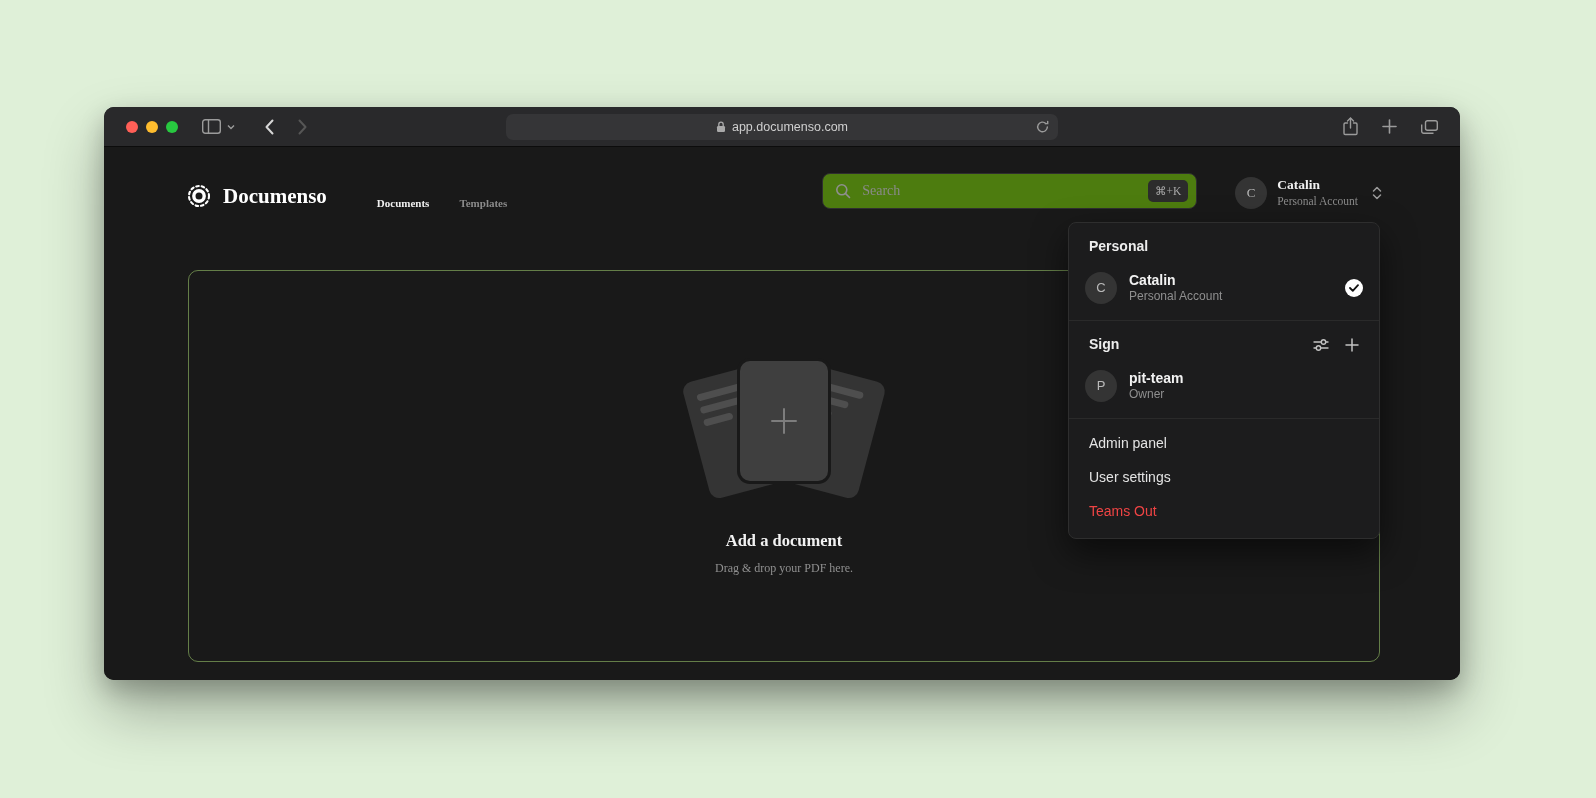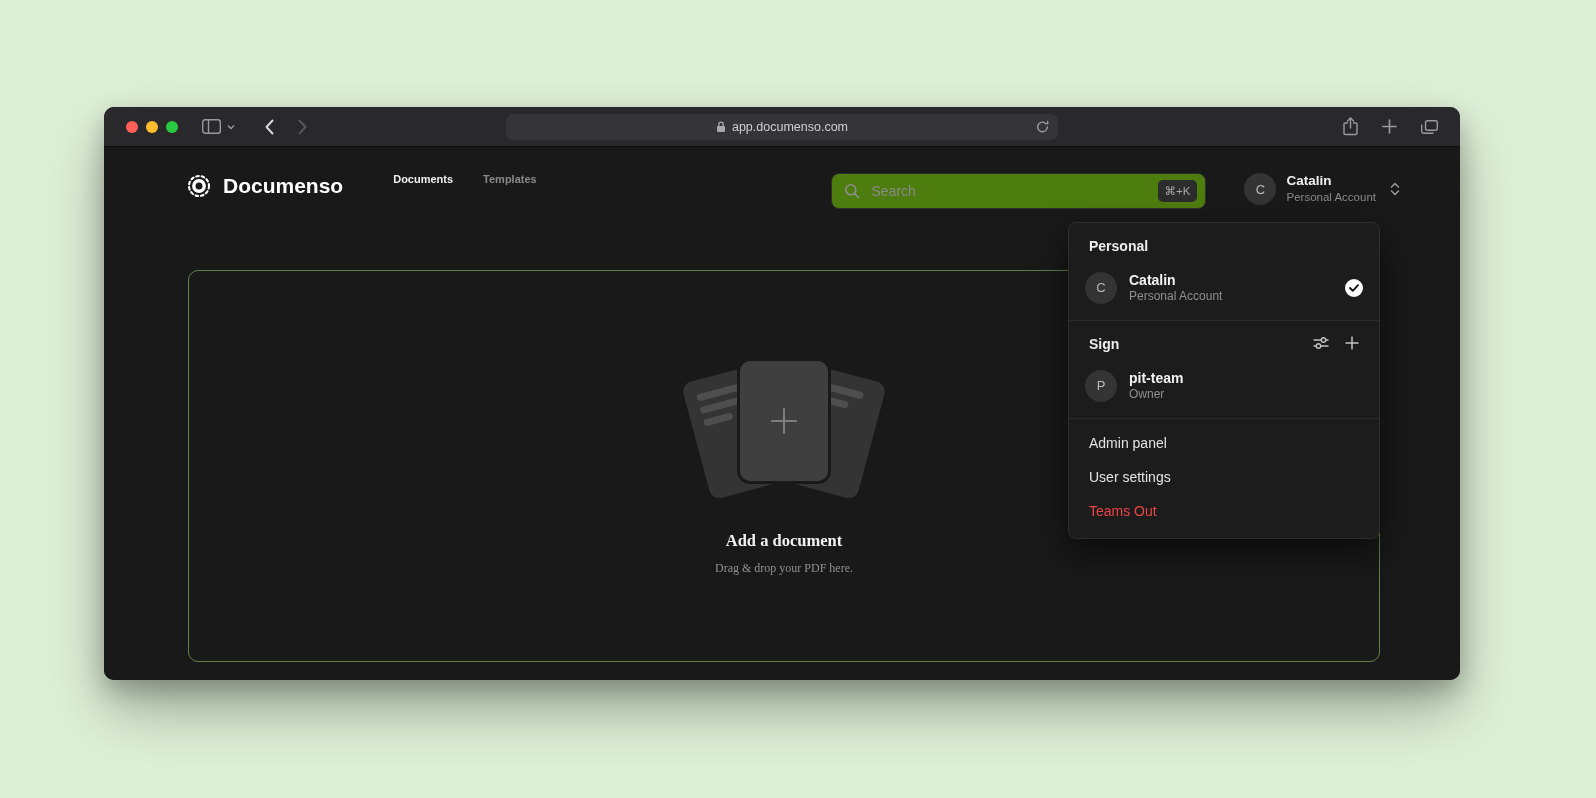--- a/index.html
+++ b/index.html
@@ -45,22 +45,22 @@
     gap:6px; color:#cfcfcf; font-size:12.5px;
   }
   .urlbar .reload { position:absolute; right:9px; }
 
   .tb-right { margin-left:auto; display:flex; align-items:center; gap:24px; margin-right:8px; }
 
   
   .app { position:absolute; left:0; right:0; top:40px; bottom:0; background:#191919; }
 
   .app-header {
-    display:flex; align-items:flex-start;
-    padding:26px 60px 0 82px; height:62px;
+    display:flex; align-items:flex-end;
+    padding:26px 78px 0 82px; height:62px;font-family:Liberation Serif, serif;
   }
   .brand { display:flex; align-items:center; gap:11px; color:#ffffff; font-size:21px; font-weight:700; }
   .nav { display:flex; gap:30px; margin-left:50px; font-size:11px; font-weight:600; }
   .nav-item.active { color:#f0f0f0; }
   .nav-item.muted { color:#8a8a8a; }
 
   .search {
     margin-left:auto; width:375px; height:36px;
     border:1px solid #2f2f2f; background:#4d7c0f;
     border-radius:8px; display:flex; align-items:center;
@@ -84,21 +84,21 @@
   .acct-sub { font-size:11.5px; color:#8a8a8a; }
   .account .selector { margin-left:4px; }
 
   
   .dropdown {
     position:absolute; top:75px; right:80px; width:312px;
     background:#1c1c1d; border:1px solid #2e2e2e; border-radius:8px;
     box-shadow:0 14px 34px rgba(0,0,0,0.55);
     z-index:20; overflow:hidden; padding-bottom:6px;
   }
-  .dd-label { padding:15px 20px 10px; font-size:14px; font-weight:700; color:#ededed; display:flex; align-items:flex-start; }
+  .dd-label { padding:15px 20px 10px; font-size:14px; font-weight:700; color:#ededed; display:flex; align-items:flex-end; }
   .dd-label .spacer { flex:1; }
   .dd-label .dd-icons { display:flex; gap:16px; align-items:center; }
   .dd-item { display:flex; align-items:center; gap:12px; padding:7px 16px 15px; }
   .dd-item .who { line-height:1.3; }
   .dd-item .who .nm { font-size:14px; font-weight:600; color:#f2f2f2; }
   .dd-item .who .sb { font-size:12px; color:#8f8f8f; }
   .check {
     margin-left:auto; width:18px; height:18px; border-radius:50%;
     background:#ffffff; display:flex; align-items:center; justify-content:center; flex:0 0 auto;
   }

